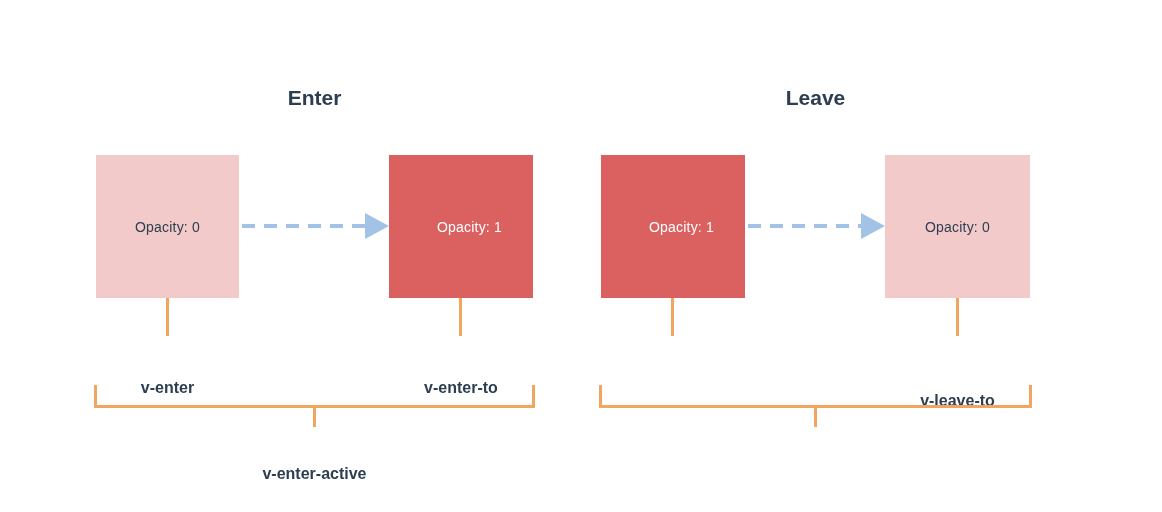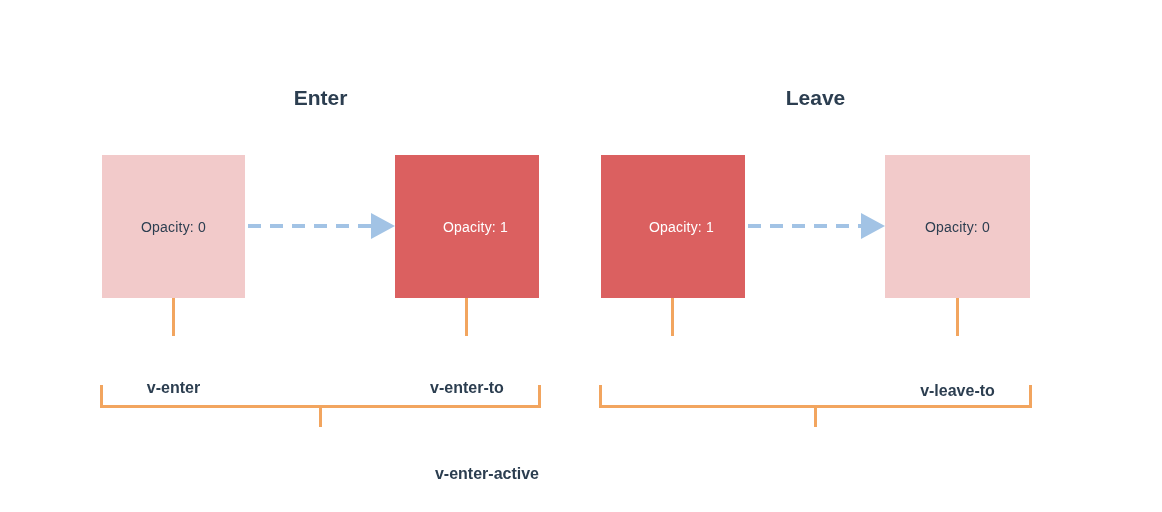--- a/index.html
+++ b/index.html
@@ -6,21 +6,21 @@
   html, body { background: #ffffff; }
   .canvas {
     position: relative;
     width: 1162px;
     height: 512px;
     background: var(--background, #ffffff);
     font-family: "Liberation Sans", sans-serif;
     overflow: hidden;
   }
   .sec { position: absolute; top: 0; height: 100%; }
-  .sec-enter { left: 102px;  width: 437px; }
+  .sec-enter { left: 96px;  width: 437px; }
   .sec-leave { left: 601px; width: 429px; }
 
   .title {
     position: absolute; top: 85px; left: 0; width: 100%;
     text-align: center;
     font-size: 21px; font-weight: 700; line-height: 26px;
     color: var(--text-dark, #2c3e50);
   }
 
   .box {
@@ -60,34 +60,34 @@
   .sec-leave .stem-to   { left: 355px; }
 
   .class-label {
     position: absolute; text-align: center;
     font-size: 16px; font-weight: 700; line-height: 22px;
     color: var(--text-dark, #2c3e50);
     margin-top: 32px;
   }
   .label-from           { top: 345px; left: 0;     width: 143px; }
   .sec-enter .label-to  { top: 345px; left: 293px; width: 144px; }
-  .sec-leave .label-to  { top: 348px; left: 284px; width: 145px; }
+  .sec-leave .label-to  { top: 358px; left: 284px; width: 145px; }
 
   .bracket {
     position: absolute; top: 385px; left: -2px; right: -2px; height: 23px;
     border-left:  3px solid var(--bracket-orange, #f2a55f);
     border-right: 3px solid var(--bracket-orange, #f2a55f);
     border-bottom: 3px solid var(--bracket-orange, #f2a55f);
   }
   .bracket-tick {
     position: absolute; top: 405px; left: 50%; margin-left: -1.5px;
     width: 3px; height: 22px;
     background: var(--bracket-orange, #f2a55f);
   }
-  .label-active { top: 431px; left: 0; width: 100%; text-align: right; }
+  .label-active { top: 431px; left: 0; width: 100%; }
 </style>
 </head>
 <body>
 
 <div class="canvas">
 
   <section class="sec sec-enter">
     <h2 class="title">Enter</h2>
 
     <div class="box box-from" data-variant="pink">

